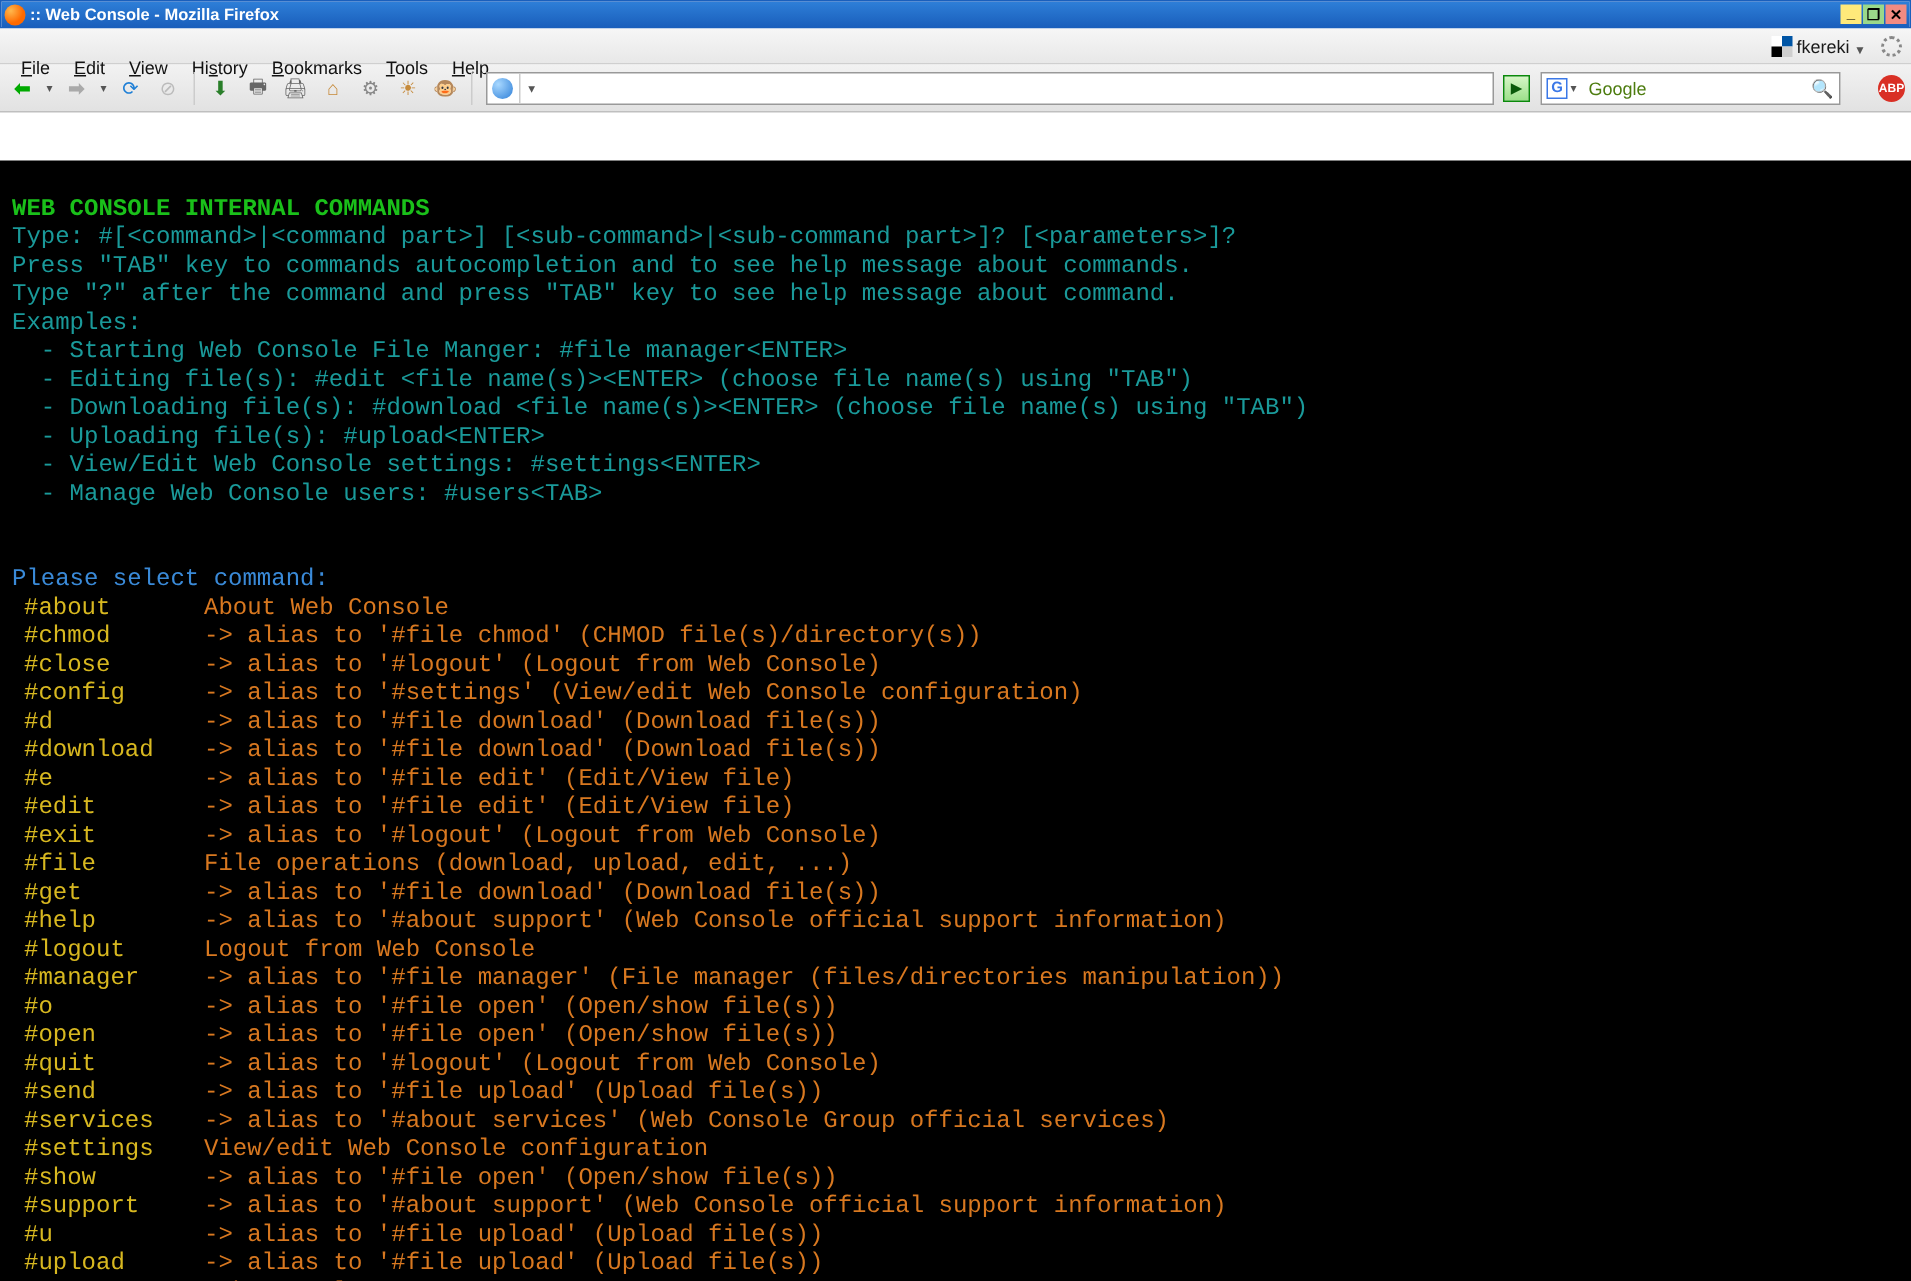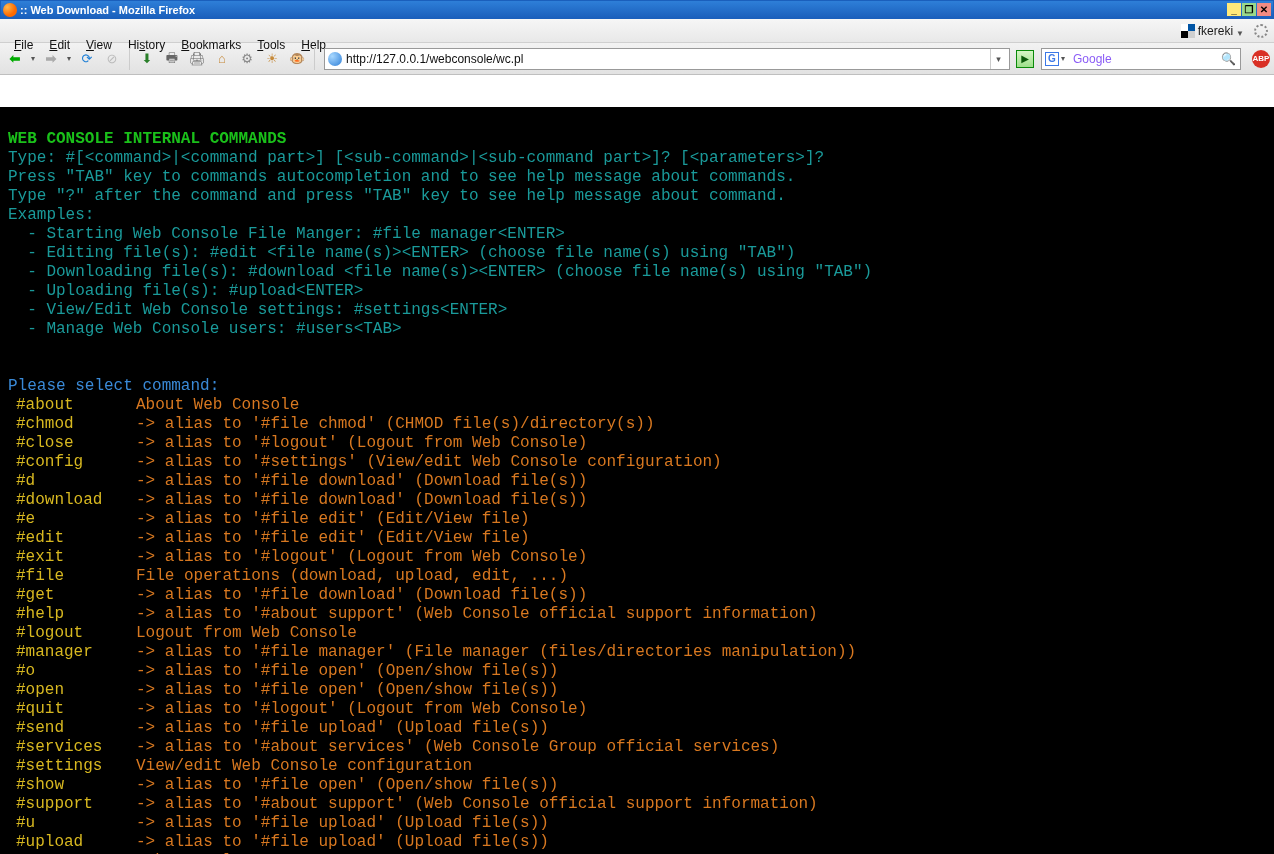--- a/index.html
+++ b/index.html
@@ -115,30 +115,30 @@
     width: 200px; height: 22px; background: #fff; border: 1px solid #999;
     display: flex; align-items: center; padding: 0 3px; margin: 0 4px;
   }
   .search-area .g-icon {
     width: 14px; height: 14px;
     display:flex; align-items:center; justify-content:center;
     font-size: 10px; font-weight:bold;
     border: 1px solid #3b78e7; color:#3b78e7;
   }
   .search-area .s-dd { width:10px; color:#555; font-size:8px; margin:0 2px; }
-  .search-area .s-text { flex:1; font-size:12px; color:#8b5cf6; }
+  .search-area .s-text { flex:1; font-size:12px; color:#4d7c0f; }
   .search-area .s-mag {
     width: 16px; height: 16px; color:#666; font-size: 12px;
     display:flex; align-items:center; justify-content:center;
   }
   .abp {
     width: 18px; height: 18px; border-radius: 50%;
     background: #d93025; color:#fff; font-size:8px; font-weight:bold;
     display:flex; align-items:center; justify-content:center;
-    margin-left: 4px;
+    margin-left: 18px;
   }
 
   .console {
     height: 753px;
     background: #000;
     font-family: "Courier New", monospace;
     font-size: 16px;
     line-height: 19px;
     padding: 4px 8px;
     white-space: pre;
@@ -167,21 +167,21 @@
     width: 16px; height: 16px; border-radius: 50%;
     background: radial-gradient(circle at 30% 30%, #a8d8ff, #2e7fd8);
     border-left: 1px solid #ccc; margin-left: 4px;
   }
 </style>
 </head>
 <body>
 
 <div class="titlebar">
   <div class="ff-icon"></div>
-  <span>:: Web Download - Mozilla Firefox</span>
+  <span>:: Web Console - Mozilla Firefox</span>
   <span class="title-spacer"></span>
   <div class="wbtn min">_</div>
   <div class="wbtn max">❐</div>
   <div class="wbtn close">✕</div>
 </div>
 
 <div class="menubar">
   <div class="menu-item"><span class="ul">F</span>ile</div>
   <div class="menu-item"><span class="ul">E</span>dit</div>
   <div class="menu-item"><span class="ul">V</span>iew</div>
@@ -214,21 +214,20 @@
   <div class="tbtn" style="color:#2a7f2a;">⬇</div>
   <div class="tbtn" style="color:#666;">🖶</div>
   <div class="tbtn" style="color:#666;">🖨</div>
   <div class="tbtn" style="color:#c68a3a;">⌂</div>
   <div class="tbtn" style="color:#888;">⚙</div>
   <div class="tbtn" style="color:#c68a3a;">☀</div>
   <div class="tbtn" style="color:#8a5a2a;">🐵</div>
   <div class="sep"></div>
   <div class="url-area">
     <div class="globe"></div>
-    <span class="url-text">http://127.0.0.1/webconsole/wc.pl</span>
     <div class="url-dd">▾</div>
   </div>
   <div class="go-btn">▶</div>
   <div class="search-area">
     <div class="g-icon">G</div>
     <div class="s-dd">▾</div>
     <span class="s-text">Google</span>
     <div class="s-mag">🔍</div>
   </div>
   <div class="abp">ABP</div>

